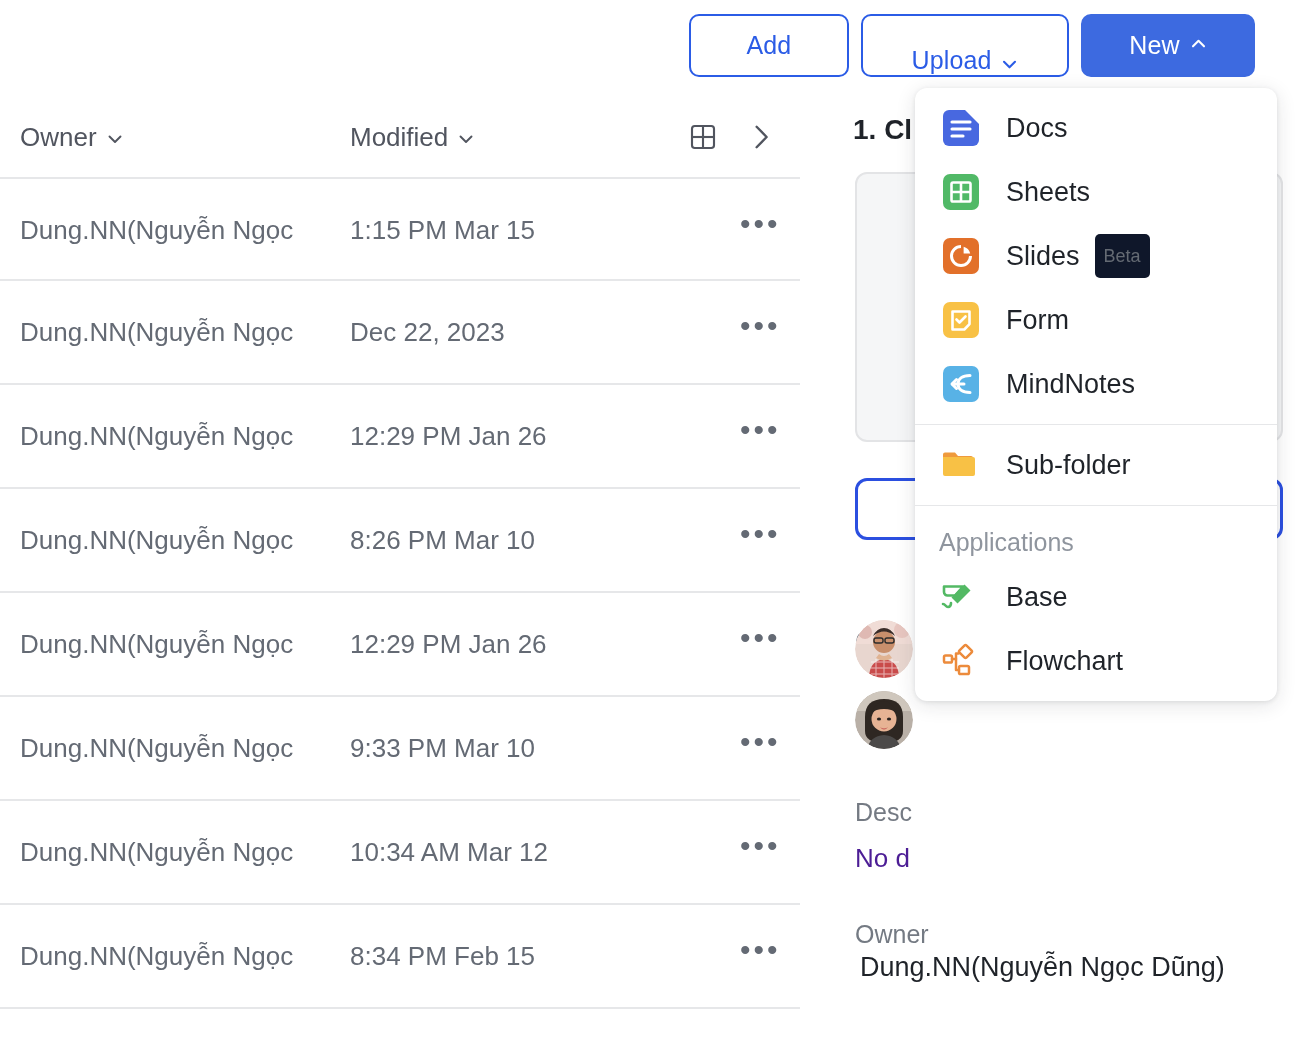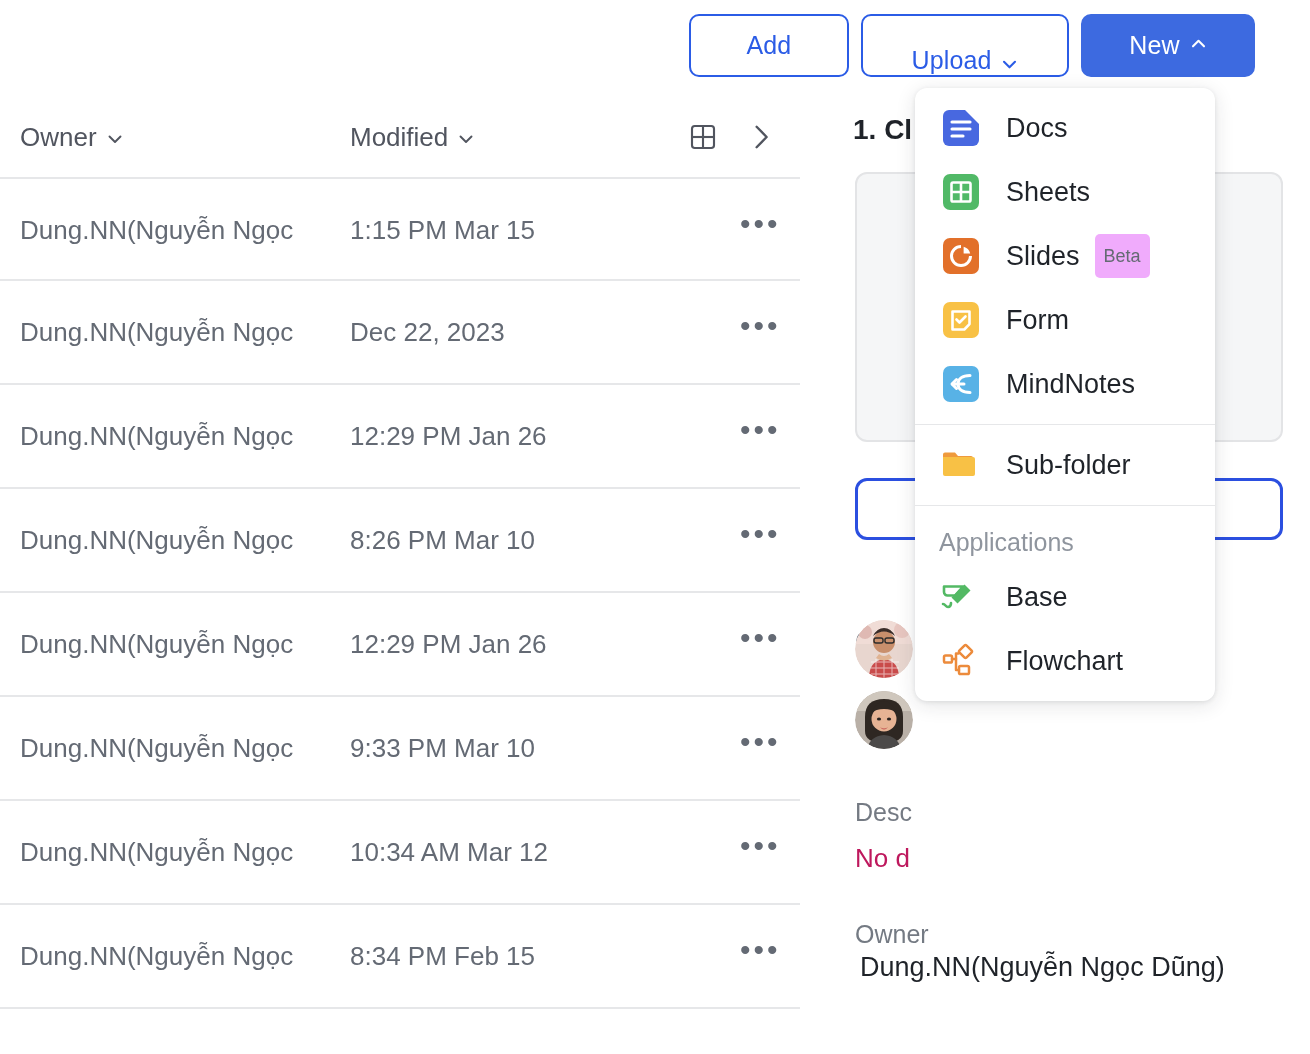--- a/index.html
+++ b/index.html
@@ -189,39 +189,39 @@
     margin-bottom: 13px;
     position: relative;
   }
   .avatar svg { display: block; }
   #label-description { top: 798px; left: 35px; }
   #value-description {
     position: absolute;
     top: 843px;
     left: 35px;
     font-size: 26px;
-    color: #be185d;
+    color: #4c1d95;
     white-space: nowrap;
   }
   #label-owner { top: 920px; left: 35px; }
   #value-owner {
     position: absolute;
     top: 952px;
     left: 40px;
     font-size: 27px;
     color: #1f2329;
     white-space: nowrap;
   }
 
   
   #new-menu {
     position: absolute;
     top: 88px;
     left: 915px;
-    width: 300px;
+    width: 362px;
     background: #ffffff;
     border-radius: 12px;
     box-shadow: 0 4px 20px rgba(31,35,41,0.12), 0 1px 4px rgba(31,35,41,0.10);
     z-index: 40;
     padding: 0;
     overflow: hidden;
   }
   .menu-section { padding: 8px 0; }
   .menu-divider { height: 1px; background: #e6e7e9; margin: 0; }
   .menu-item {
@@ -242,21 +242,21 @@
     justify-content: center;
   }
   .menu-icon svg { display: block; }
   .menu-label {
     font-size: 27px;
     color: #1f2329;
     white-space: nowrap;
   }
   .badge-beta {
     margin-left: 15px;
-    background: #f0abfc;
+    background: #0f172a;
     color: #646a73;
     font-size: 18px;
     padding: 13px 9px;
     border-radius: 5px;
     line-height: 1;
   }
   .menu-group-title {
     font-size: 25px;
     color: #8f959e;
     padding: 14px 24px 8px 24px;

